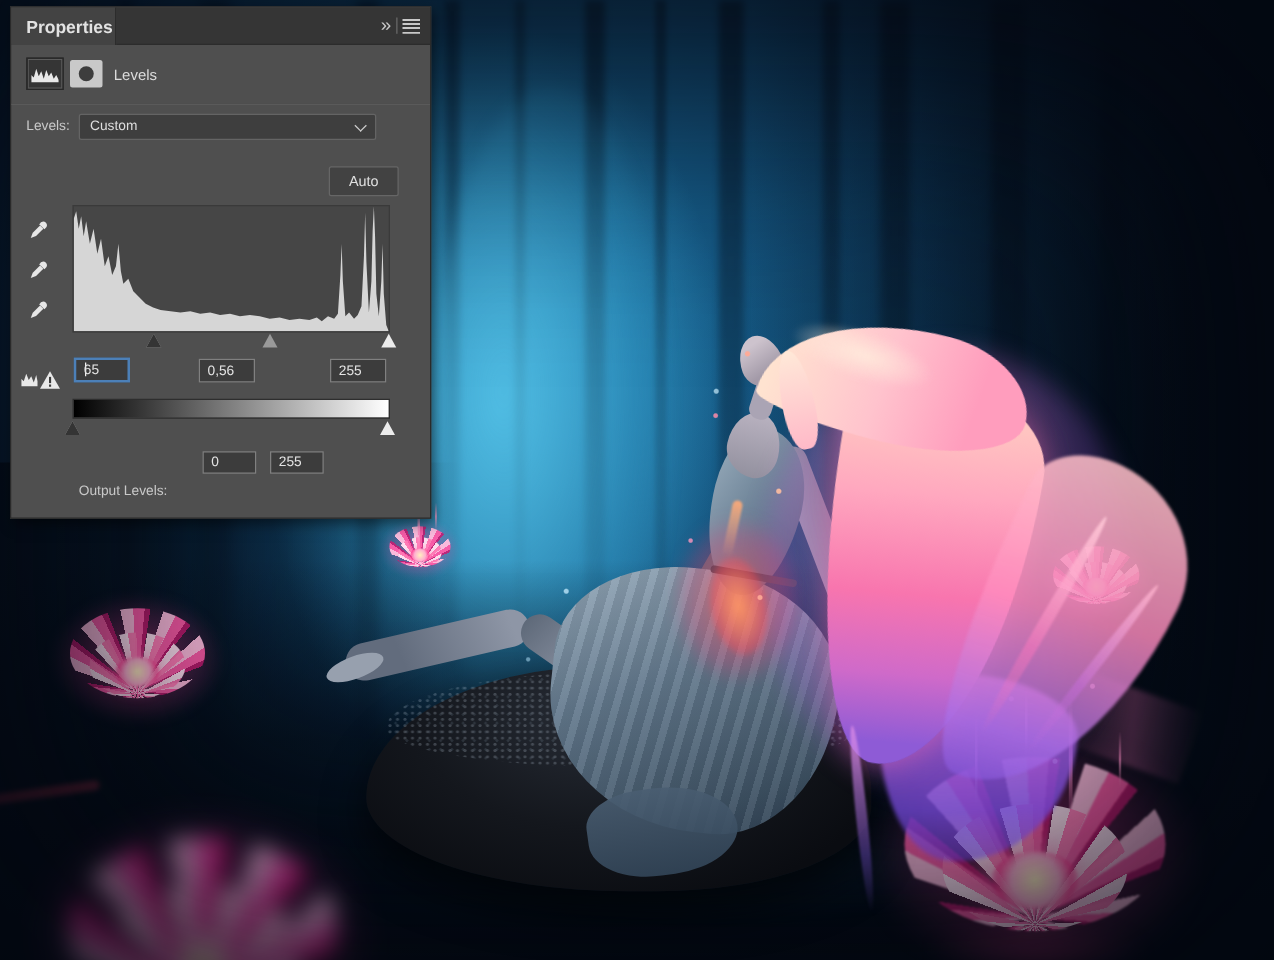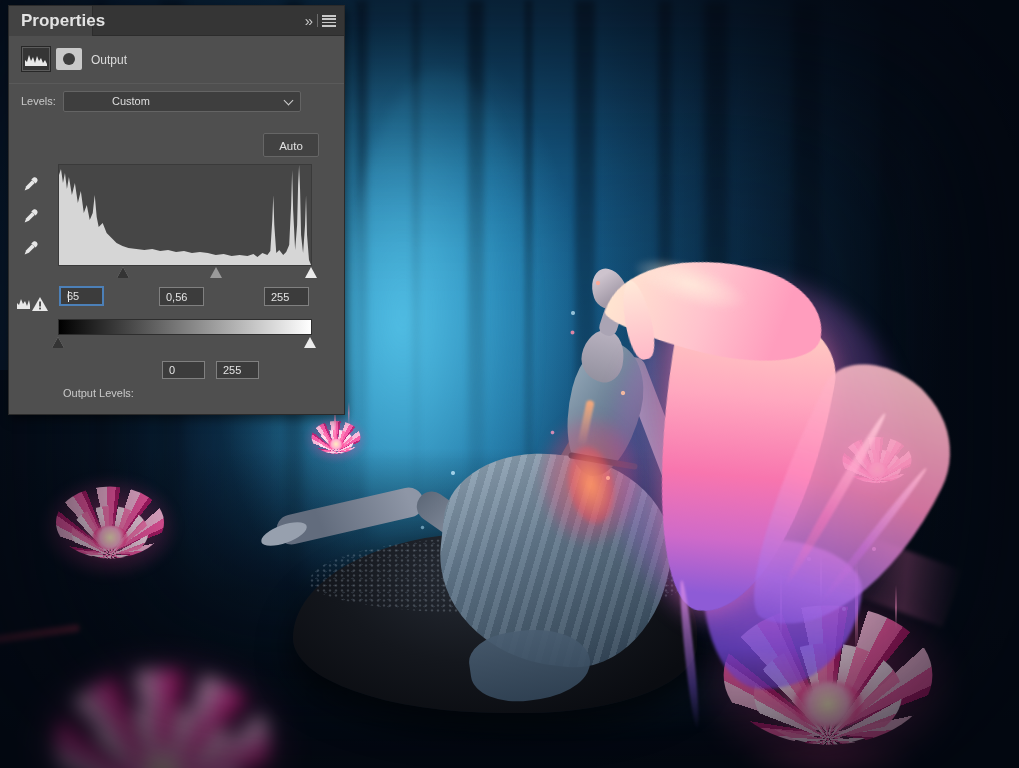--- a/index.html
+++ b/index.html
@@ -169,34 +169,34 @@
     background-image:
       linear-gradient(to top, rgba(255,120,180,0), rgba(255,160,205,.9), rgba(255,120,180,0)),
       linear-gradient(to top, rgba(255,120,180,0), rgba(255,160,205,.8), rgba(255,120,180,0));
     background-size:2px 30px,1.5px 22px;background-position:18px 6px,32px 0;}
 
   
   .panel{left:8px;top:5px;width:337px;height:410px;background:#4f4f4f;border:1px solid #2a2a2a;
     box-shadow:3px 4px 10px rgba(0,0,0,.5);color:#d6d6d6;font-size:11px;z-index:20;}
   .p-header{left:0;top:0;width:100%;height:30px;background:#353535;border-bottom:1px solid #2c2c2c;}
   .p-tab{left:0;top:0;width:84px;height:30px;background:#434343;border-right:1px solid #2c2c2c;
-    line-height:30px;padding-left:12px;font-weight:bold;color:#e3e3e3;font-size:17px;}
+    line-height:30px;padding-left:12px;font-weight:bold;color:#e3e3e3;font-size:14px;}
   .chev2{right:32px;top:6px;font-size:15px;color:#c9c9c9;letter-spacing:-1px;line-height:18px;}
   .hsep{right:26px;top:8px;width:1px;height:13px;background:#6a6a6a;}
   .menuicon{right:8px;top:9px;width:14px;height:12px;
     background:repeating-linear-gradient(to bottom,#c8c8c8 0 1.6px, transparent 1.6px 3.4px);}
   .adj-ico{left:12px;top:40px;width:30px;height:26px;background:#353535;border:1px solid #272727;
     box-shadow:inset 0 0 0 1px #5c5c5c;display:flex;align-items:center;justify-content:center;}
   .mask-ico{left:47px;top:42px;width:26px;height:22px;background:#c9c9c9;border-radius:2px;}
   .mcirc{left:7px;top:5px;width:12px;height:12px;border-radius:50%;background:#3d3d3d;}
   .adj-label{left:82px;top:47px;font-size:12px;color:#dcdcdc;}
   .sep1{left:0;top:77px;width:100%;height:1px;background:#414141;border-bottom:1px solid #5a5a5a;}
   .preset-label{left:12px;top:89px;color:#c9c9c9;}
   .select{background:#3e3e3e;border:1px solid #646464;border-radius:2px;color:#dedede;}
-  .select .val{position:absolute;left:8px;top:3px;margin-left:40px;}
+  .select .val{position:absolute;left:8px;top:3px;}
   .chev{right:8px;top:5px;width:7px;height:7px;border-right:1.5px solid #cfcfcf;
     border-bottom:1.5px solid #cfcfcf;transform:rotate(45deg);}
   .preset-select{left:54px;top:85px;width:238px;height:21px;}
   .channel-select{left:49px;top:127px;width:188px;height:24px;}
   .channel-select .val{top:5px;}
   .channel-select .chev{top:7px;}
   .auto-btn{left:254px;top:127px;width:56px;height:24px;background:#424242;border:1px solid #666;
     border-radius:2px;color:#e0e0e0;font-size:11.5px;text-align:center;line-height:22px;}
   .dropper{left:14px;width:17px;height:17px;}
   .d1{top:169px;} .d2{top:201px;} .d3{top:233px;}
@@ -326,21 +326,21 @@
     </div>
 
     <div class="adj-ico">
       <svg width="22" height="14" viewBox="0 0 22 14">
         <path d="M0 14 V8 L2 10 L4 3 L6 9 L8 5 L10 11 L12 4 L14 9 L16 6 L18 11 L20 8 L22 12 V14 Z" fill="#e8e8e8"></path>
       </svg>
     </div>
     <div class="mask-ico">
       <i class="mcirc"></i>
     </div>
-    <span class="adj-label">Output</span>
+    <span class="adj-label">Levels</span>
     <div class="sep1"></div>
 
     <span class="preset-label">Levels:</span>
     <div class="select preset-select">
       <span class="val">Custom</span>
       <i class="chev"></i>
     </div>
 
     <button class="auto-btn">Auto</button>
 

